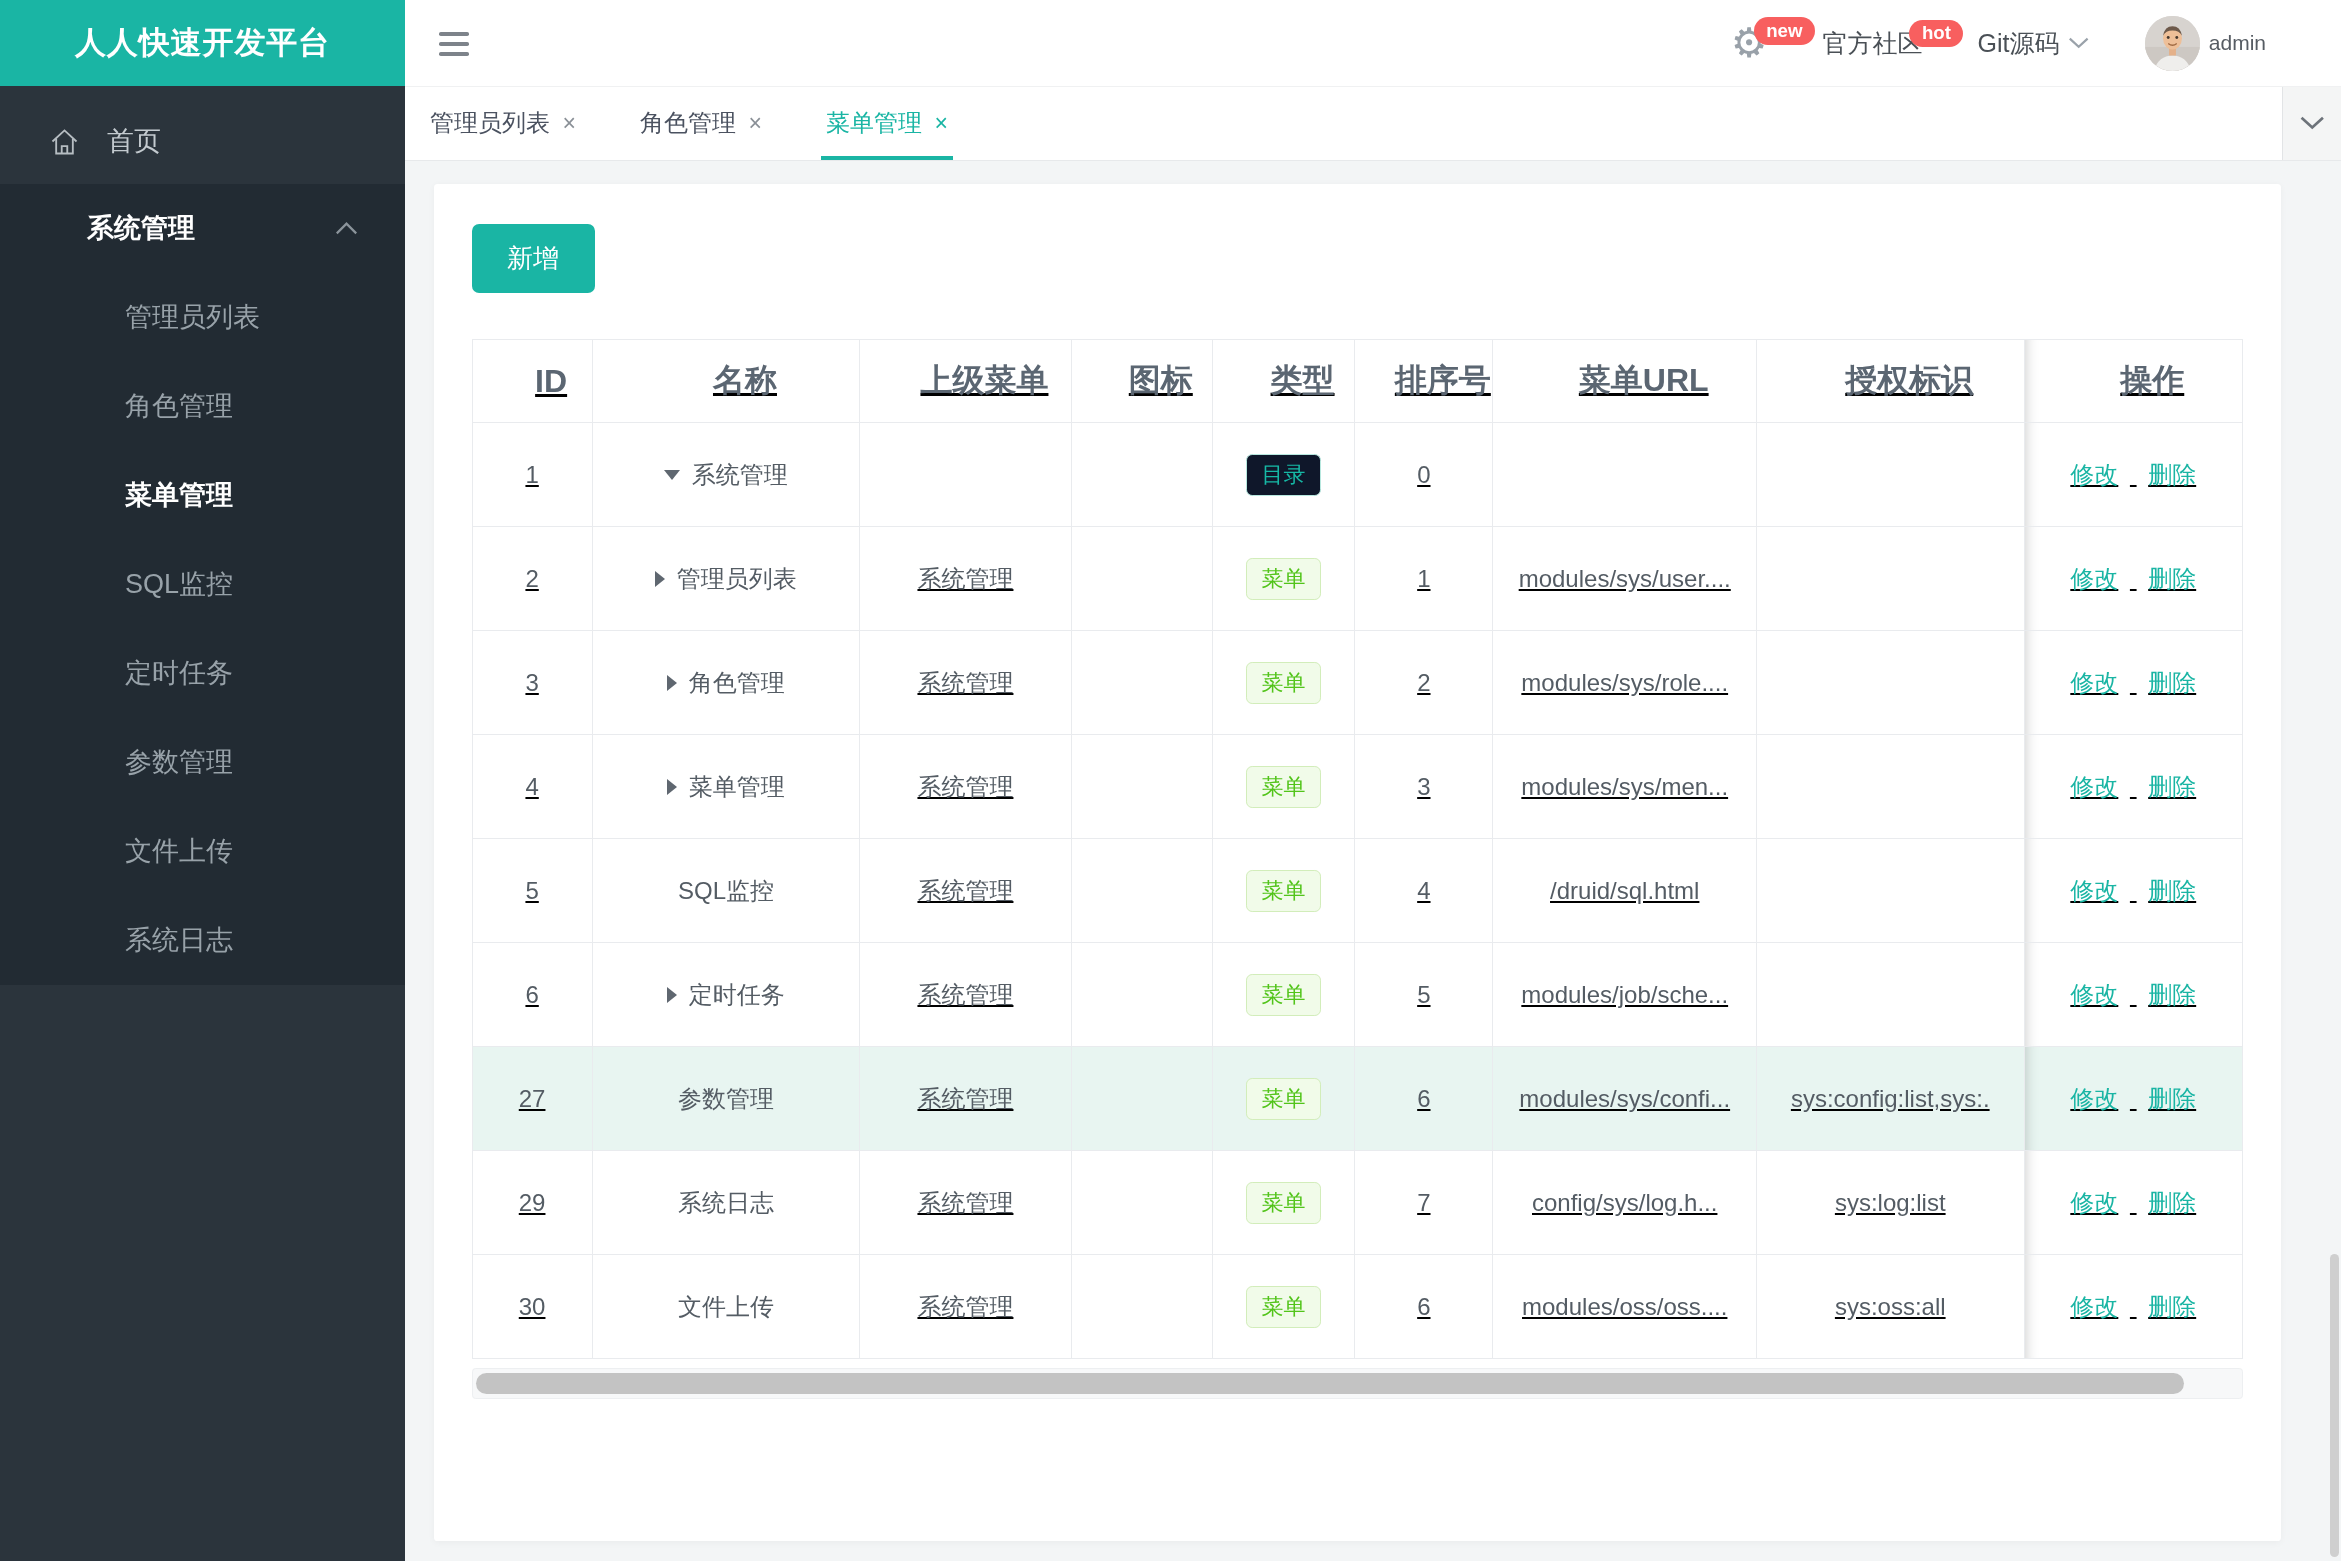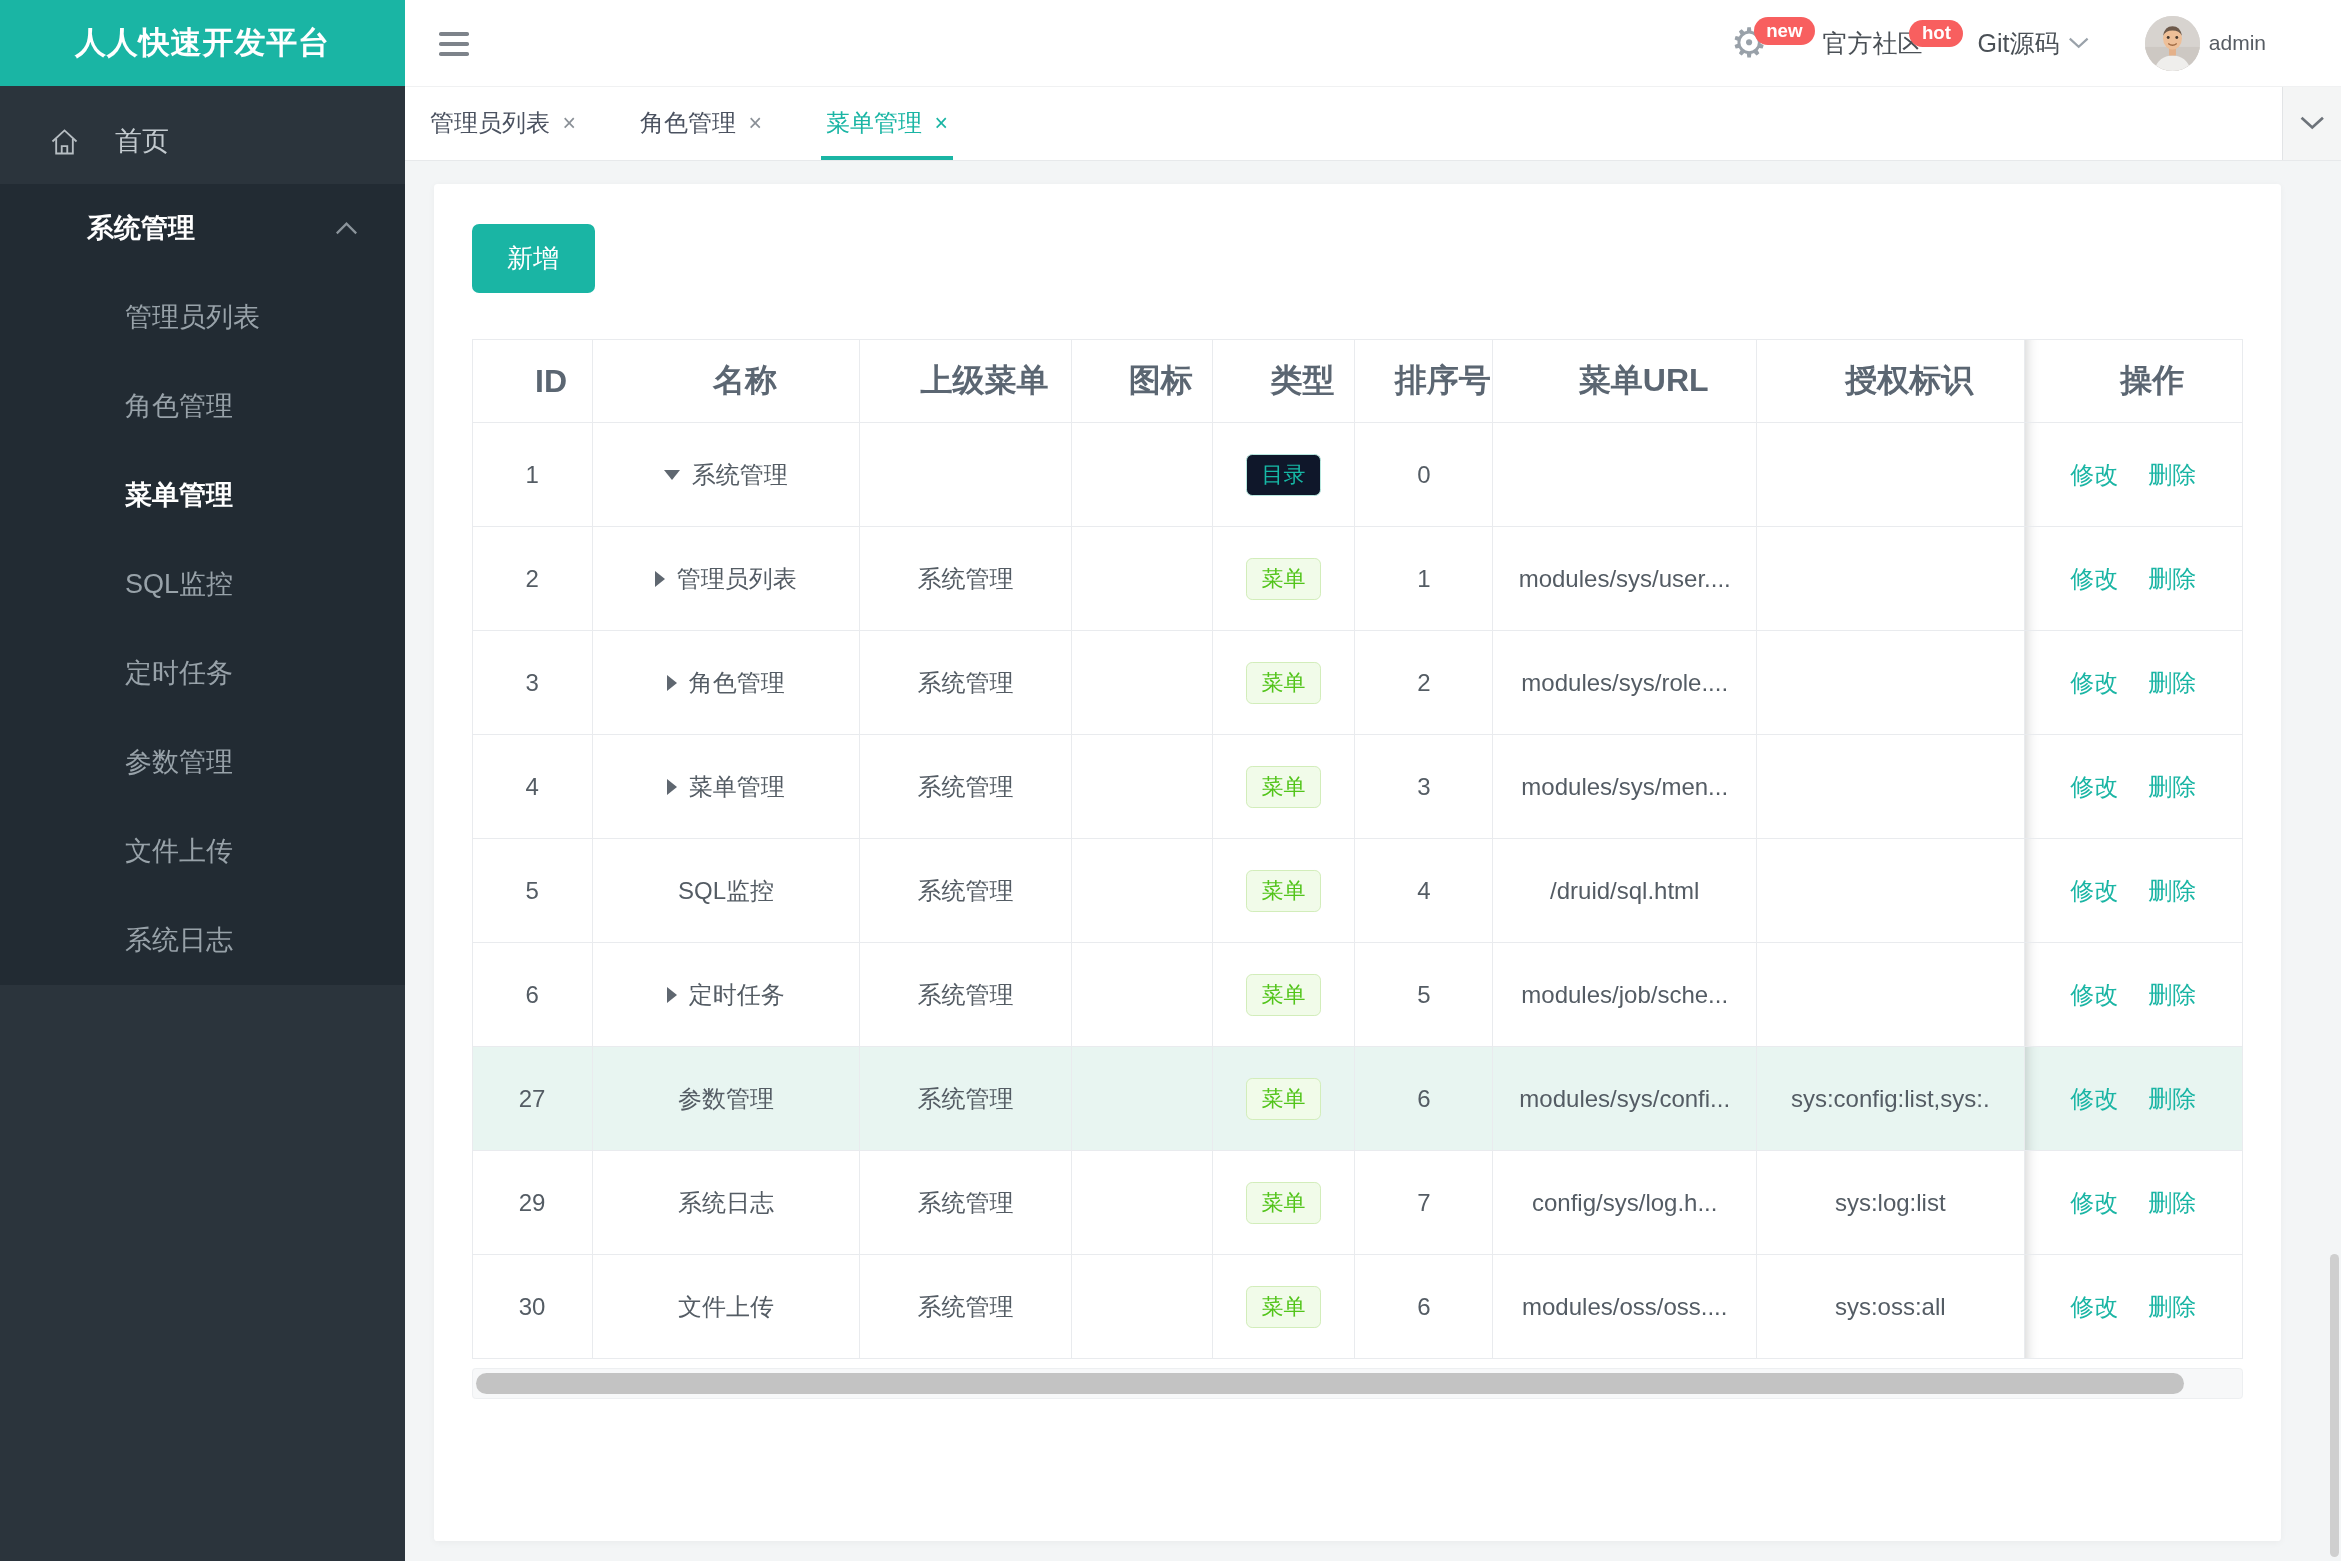--- a/index.html
+++ b/index.html
@@ -27,33 +27,33 @@
   .tab{position:relative;display:flex;align-items:center;gap:12.5px;margin-right:64px;font-size:24px;color:#4b5260;cursor:pointer;}
   .tab-close{font-size:23px;color:#8a9097;line-height:1;}
   .tab.active{color:#1ab5a4;}
   .tab.active .tab-close{color:#1ab5a4;}
   .tab.active::after{content:"";position:absolute;left:-5.3px;right:-5.3px;bottom:0;height:4.5px;background:#1ab5a4;}
   .tab-overflow{position:absolute;top:0;right:0;width:59px;height:100%;background:#f4f5f5;border-left:0.9px solid #e2e4e6;
         display:flex;align-items:center;justify-content:center;cursor:pointer;}
 
   
   .sidebar{position:absolute;top:86px;left:0;bottom:0;width:405px;background:#2b343c;z-index:5;}
-  .side-home{height:85px;margin-top:12.5px;display:flex;align-items:center;padding-left:46px;gap:32px;
+  .side-home{height:85px;margin-top:12.5px;display:flex;align-items:center;padding-left:46px;gap:24px;
         color:#c3cacf;font-size:27px;cursor:pointer;}
   .side-group{background:#222b33;}
   .group-header{position:relative;height:89px;display:flex;align-items:center;padding-left:87px;
         color:#ffffff;font-size:27px;font-weight:bold;cursor:pointer;}
   .group-caret{position:absolute;right:46px;top:37px;}
   .side-item{height:89px;display:flex;align-items:center;padding-left:125px;color:#98a2a9;font-size:27px;cursor:pointer;}
   .side-item.active{color:#ffffff;font-weight:bold;}
 
   
   .content{position:absolute;top:160px;left:405px;right:0;bottom:0;background:#f3f5f6;}
   .card{position:absolute;top:24px;left:28.5px;right:61px;bottom:21.4px;background:#fff;border-radius:3.6px;
-        box-shadow:0 1.8px 7.1px rgba(0,0,0,0.04);padding:40px 38px;box-sizing:border-box;}
+        box-shadow:0 1.8px 7.1px rgba(0,0,0,0.04);padding:40px 38px;box-sizing:border-box;text-decoration:underline;}
   .add-btn{display:inline-block;width:123px;height:69px;background:#1ab5a4;color:#fff;font-size:26px;
         border:none;border-radius:7.1px;cursor:pointer;font-family:inherit;}
   .table-wrap{margin-top:46px;}
   table.menu-table{width:100%;border-collapse:collapse;table-layout:fixed;}
   .menu-table th,.menu-table td{border:0.9px solid #e9ebee;text-align:center;background:#fff;overflow:hidden;white-space:nowrap;}
   .menu-table th{height:80px;font-size:32px;font-weight:bold;color:#5b6672;padding-left:39px;}
   .menu-table td{height:101px;font-size:24px;color:#545c64;}
   .col-op{box-shadow:inset 14.2px 0 14.2px -14.2px rgba(0,0,0,0.22);}
   .row-highlight td{background:#e8f5f1;margin-top:27px;}
   .name-wrap{display:inline-flex;align-items:center;}

